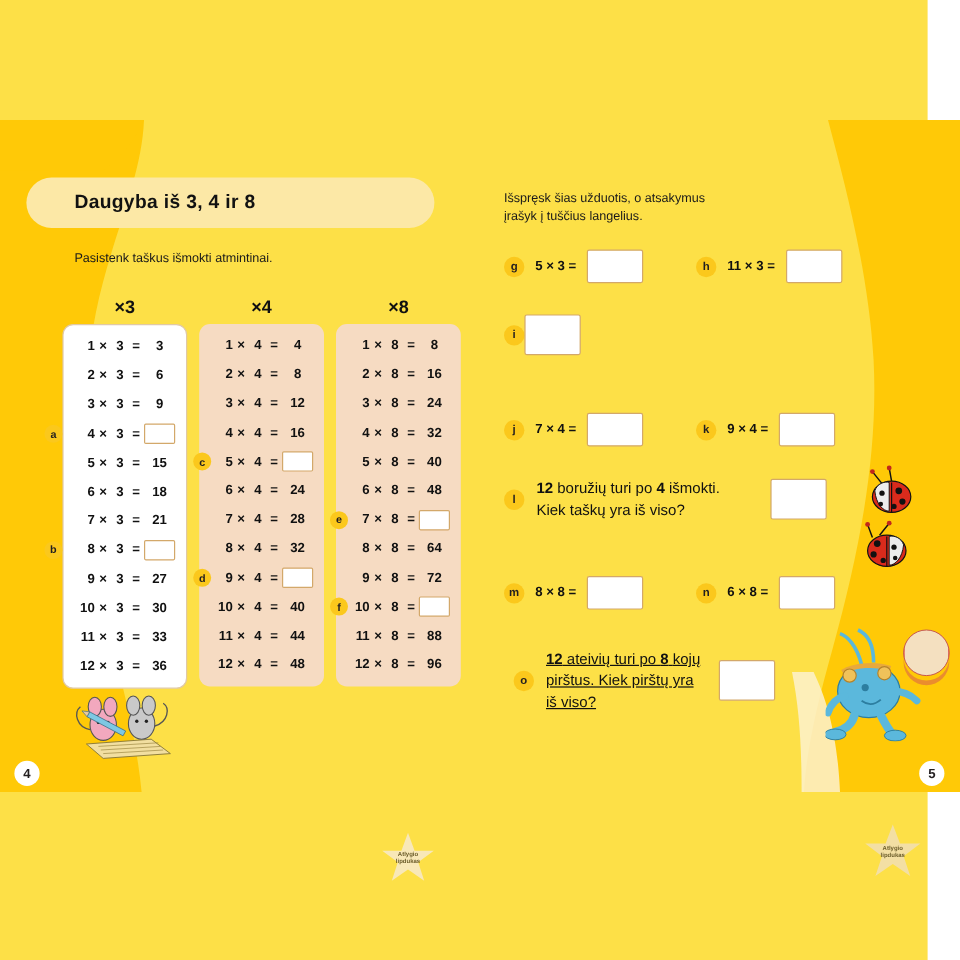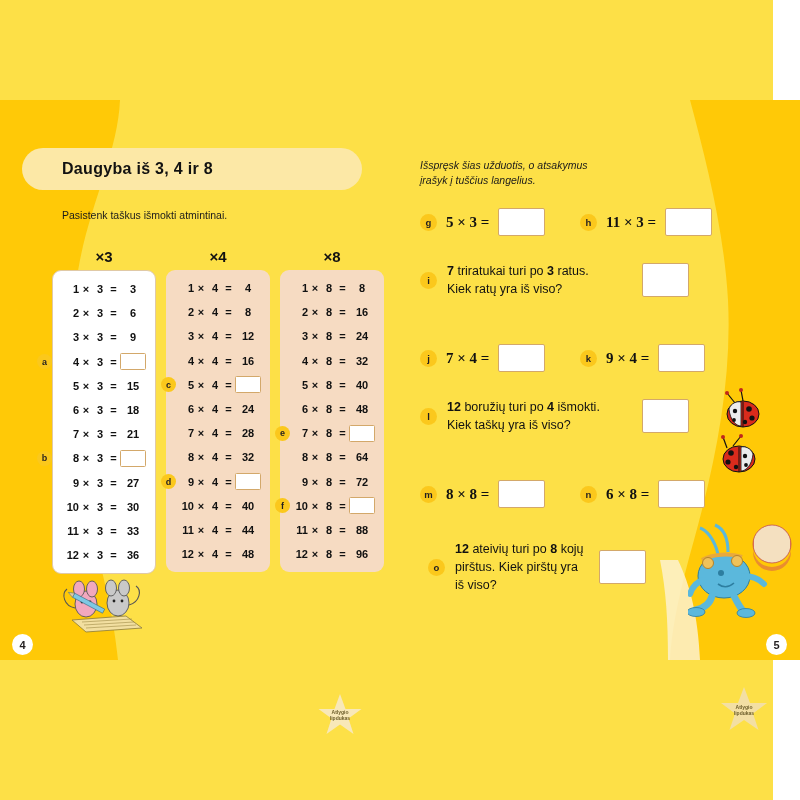--- a/index.html
+++ b/index.html
@@ -95,36 +95,35 @@
 
   .mice { position: absolute; left: 48px; top: 472px; width: 110px; height: 62px; }
 
   .star-left { position: absolute; left: 316px; top: 592px; }
 
   
   .right-page { position: absolute; left: 400px; top: 0; width: 400px; height: 560px; }
 
   .r-instructions {
     position: absolute; left: 20px; top: 58px; width: 300px;
-    font-size: 10.5px; line-height: 1.45; color: #1a1a1a; font-style: italic;
+    font-size: 10.5px; line-height: 1.45; color: #1a1a1a;
   }
 
   .ex { position: absolute; display: flex; align-items: center; }
   .ex-badge {
     width: 17px; height: 17px; border-radius: 50%;
     background: #FBC81C; color: #231f20;
     font-size: 9.5px; font-weight: bold;
     display: flex; align-items: center; justify-content: center;
     flex: 0 0 auto;
   }
   .ex-text {
     margin-left: 9px;
-    font-size: 15px; font-weight: bold; color: #111;
+    font-size: 11px; font-weight: bold; color: #111;
     white-space: nowrap;
-    font-family: Liberation Serif, serif;
   }
   .ans-box {
     width: 47px; height: 28px;
     background: #ffffff;
     border: 1.2px solid #D3A86A;
     border-radius: 2px;
     flex: 0 0 auto;
   }
   .ans-box.ml { margin-left: 9px; }
 
@@ -537,24 +536,20 @@
       </div>
 
       <div class="ex" style="left:180px; top:108px;">
         <div class="ex-badge">h</div>
         <div class="ex-text">11 × 3 =</div>
         <div class="ans-box ml"></div>
       </div>
 
       <div class="wp" style="left:20px; top:162px;">
         <div class="wp-badge">i</div>
-        <div class="wp-text">
-          <b>7</b><span> triratukai turi po </span><b>3</b><span> ratus.</span><br>
-          <span>Kiek ratų yra iš viso?</span>
-        </div>
         <div class="wp-box"></div>
       </div>
 
       <div class="ex" style="left:20px; top:244px;">
         <div class="ex-badge">j</div>
         <div class="ex-text">7 × 4 =</div>
         <div class="ans-box ml"></div>
       </div>
 
       <div class="ex" style="left:180px; top:244px;">
@@ -610,21 +605,21 @@
       </div>
 
       <div class="ex" style="left:180px; top:380px;">
         <div class="ex-badge">n</div>
         <div class="ex-text">6 × 8 =</div>
         <div class="ans-box ml"></div>
       </div>
 
       <div class="wp" style="left:28px; top:440px;">
         <div class="wp-badge">o</div>
-        <div class="wp-text" style="width:130px;">
+        <div class="wp-text" style="width:130px;text-decoration:underline;">
           <b>12</b><span> ateivių turi po </span><b>8</b><span></span>
           <span>kojų pirštus. Kiek pirštų yra iš viso?</span>
         </div>
         <div class="wp-box" style="margin-left:14px;"></div>
       </div>
 
       <svg class="alien" viewBox="0 0 110 100">
 
         <circle cx="84" cy="26" r="19" fill="#E8776B"></circle>
         <path d="M66,20 A19,19 0 0,1 102,20 L102,32 A19,19 0 0,1 66,32 Z" fill="#F4E0C0"></path>

